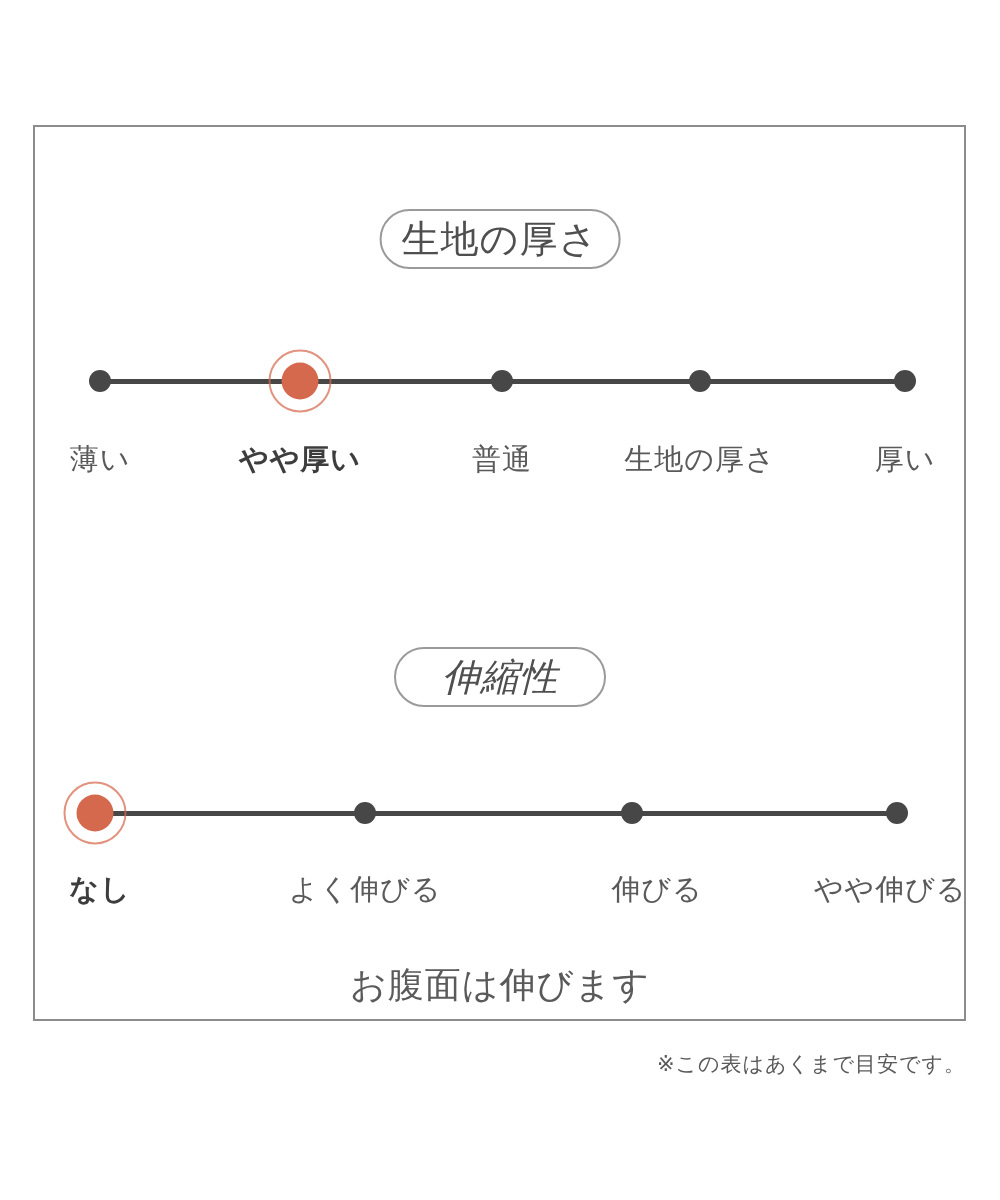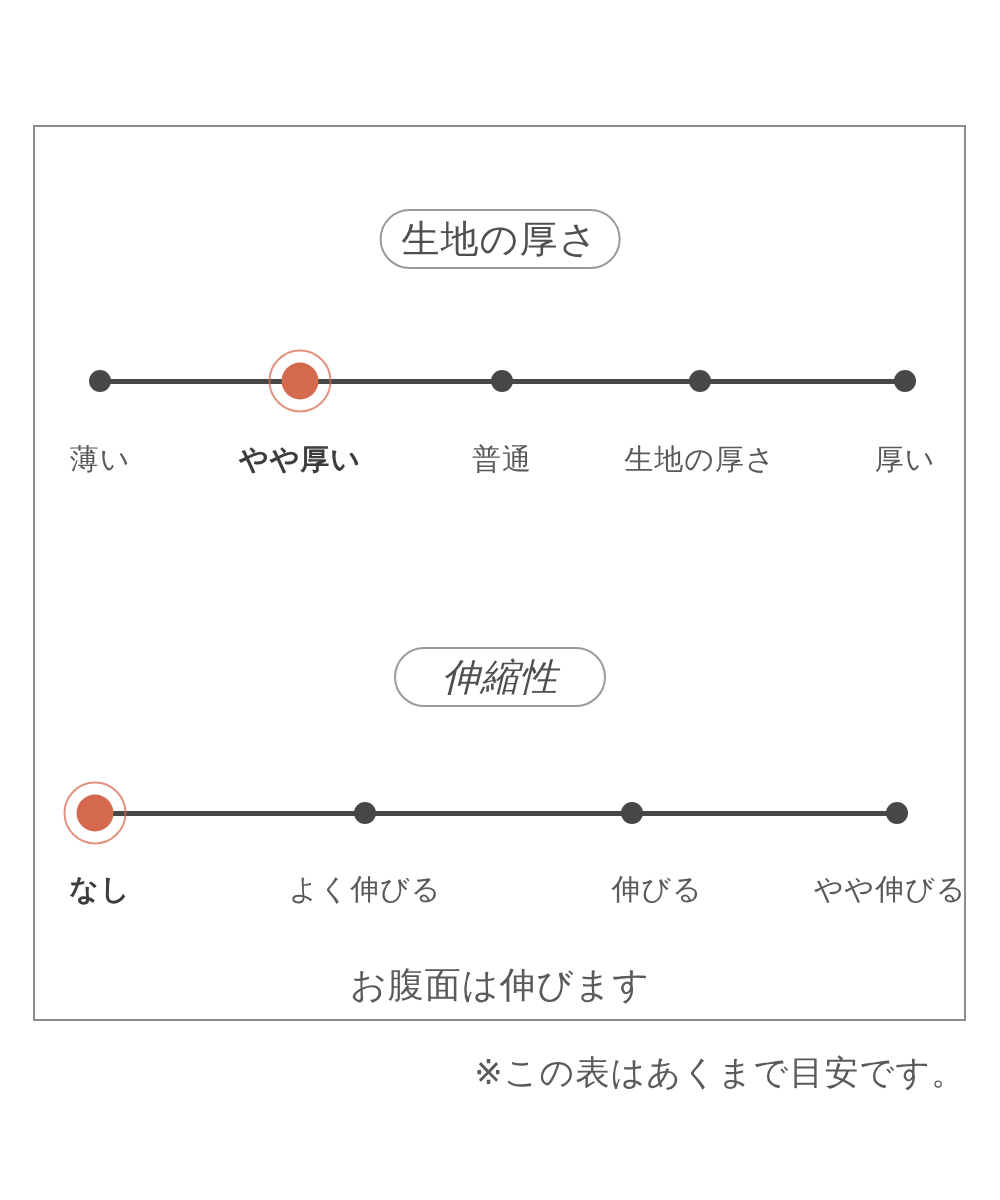--- a/index.html
+++ b/index.html
@@ -89,21 +89,21 @@
     top: 961px;
     font-size: 36px;
     color: var(--label, #5a5a5a);
     letter-spacing: 1px;
     white-space: nowrap;
   }
 
   .footer-note {
     position: absolute;
     right: 34px; top: 1050px;
-    font-size: 34px;
+    font-size: 21px;
     color: var(--label, #5a5a5a);
     letter-spacing: 1px;
     white-space: nowrap;
   }
 </style>
 </head>
 <body>
 
 <div class="page">
 

